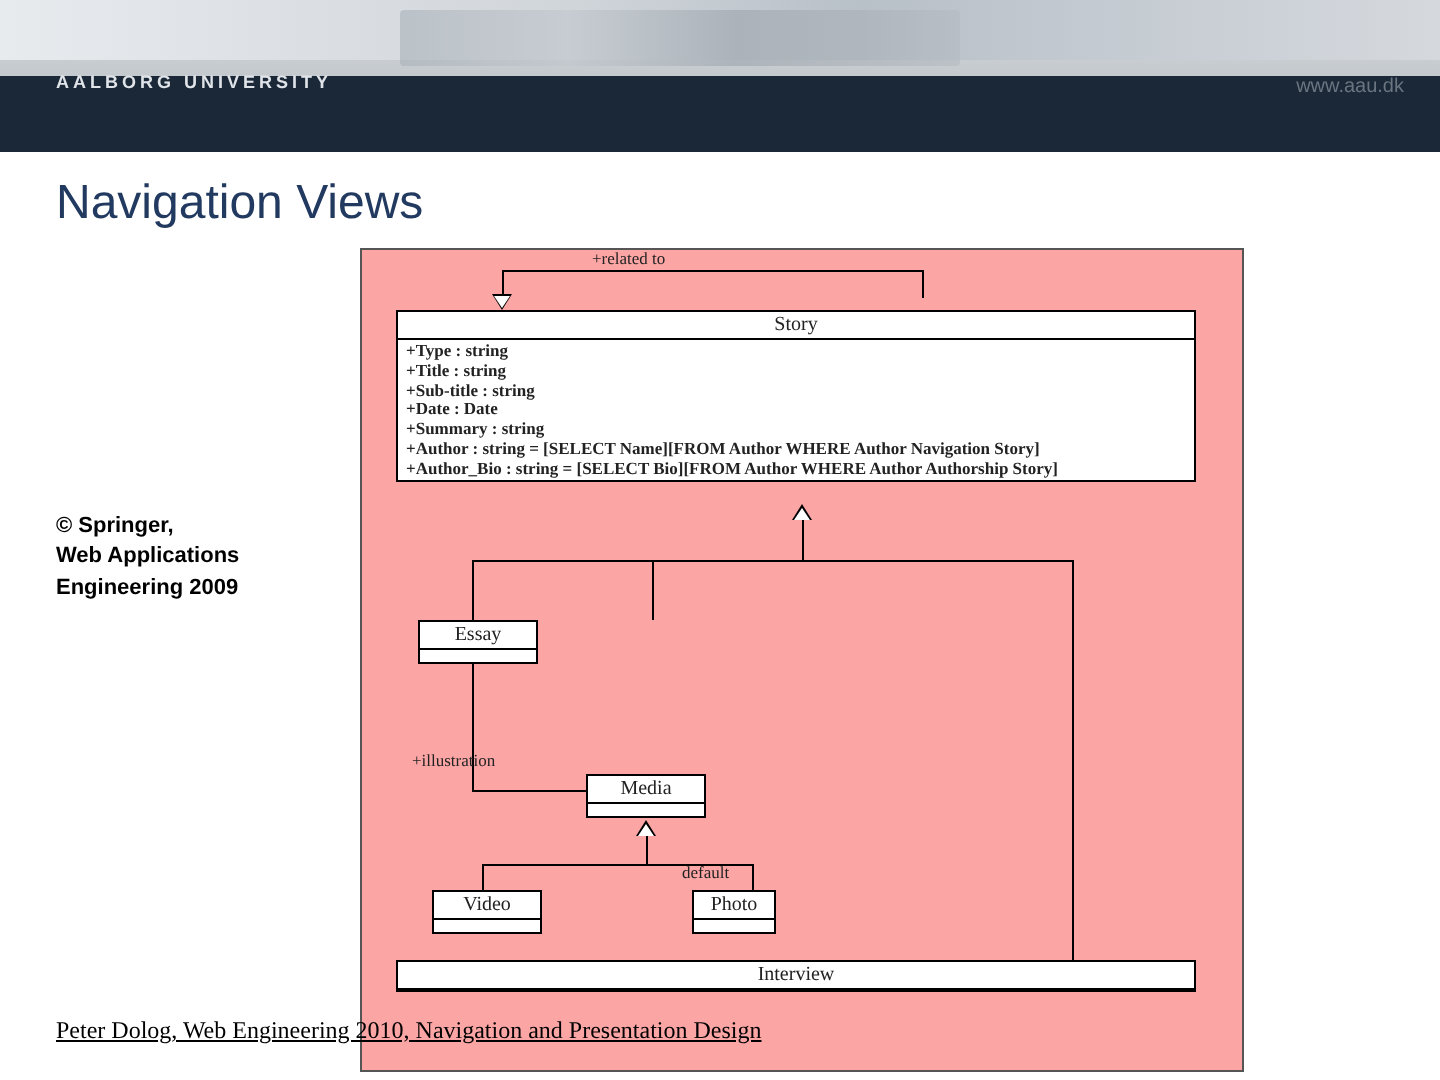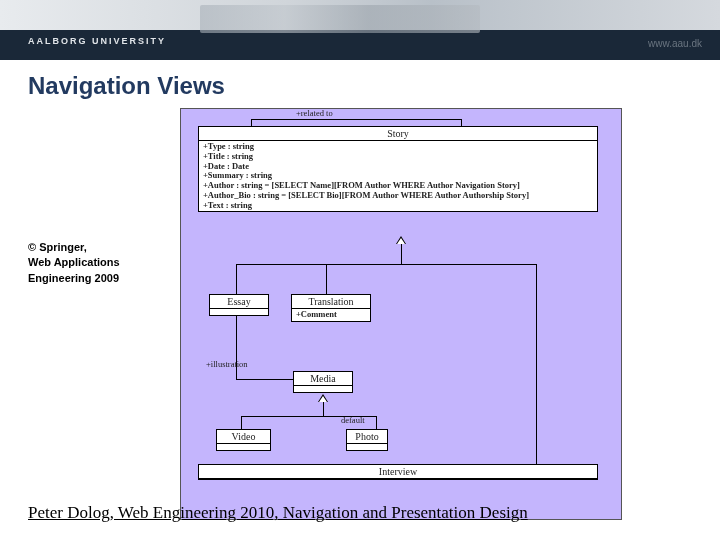--- a/index.html
+++ b/index.html
@@ -1,48 +1,48 @@
 <!DOCTYPE html>
 <html><head>
 <meta charset="utf-8">
 <style>
   * { margin: 0; padding: 0; box-sizing: border-box; }
   body { width: 720px; height: 540px; font-family: Arial, sans-serif; background: #fff; position: relative; overflow: hidden; }
   
-  .banner { height: 60px; position: relative; background: linear-gradient(to bottom, #d8dce0 0%, #c4c9ce 50%, #1a2838 50%, #1a2838 100%); }
+  .banner { height: 76px; position: relative; background: linear-gradient(to bottom, #d8dce0 0%, #c4c9ce 50%, #1a2838 50%, #1a2838 100%); }
   .banner-top { position: absolute; top: 0; left: 0; right: 0; height: 30px; background: linear-gradient(to right, #e8ebee 0%, #d0d5da 40%, #b8c0c8 60%, #d5d9de 100%); }
   .banner-bottom { position: absolute; bottom: 0; left: 0; right: 0; height: 18px; background: #1a2838; }
   .banner-logo { position: absolute; left: 28px; top: 36px; font-size: 9px; letter-spacing: 2px; color: #e0e4e8; font-weight: bold; }
   .banner-url { position: absolute; right: 18px; top: 38px; font-size: 10px; color: #6a7580; }
   .building { position: absolute; left: 200px; top: 5px; width: 280px; height: 28px; background: linear-gradient(to right, #a8b0b8 0%, #c0c6cc 30%, #9ca4ac 60%, #b4bac0 100%); opacity: 0.6; border-radius: 2px; }
   
   .content { padding: 12px 28px 6px 28px; height: 458px; position: relative; }
-  .title { font-size: 24px; font-weight: bold; color: #223a60; margin-bottom: 8px; }
+  .title { font-size: 24px; font-weight: normal; color: #223a60; margin-bottom: 8px; }
   
   .citation { position: absolute; left: 28px; top: 180px; font-size: 11px; font-weight: bold; line-height: 1.4; }
   
-  .diagram { position: absolute; left: 180px; top: 48px; width: 442px; height: 412px; border: 1px solid #555; background: #c4b5fd; font-family: 'Times New Roman', serif; font-size: 9px; color: #222; }
+  .diagram { position: absolute; left: 180px; top: 48px; width: 442px; height: 412px; border: 1px solid #555; background: #fca5a5; font-family: 'Times New Roman', serif; font-size: 9px; color: #222; }
   
   .box { position: absolute; border: 1px solid #000; background: #fff; }
   .box-header { border-bottom: 1px solid #000; text-align: center; padding: 1px 4px; font-size: 10px; }
   .box-body { padding: 1px 4px; font-weight: bold; }
   .box-body div { white-space: nowrap; overflow: hidden; line-height: 1.15; font-size: 8.5px; }
   
   .line { position: absolute; background: #000; }
   .hline { height: 1px; }
   .vline { width: 1px; }
   
   .tri-down { position: absolute; width: 0; height: 0; border-left: 5px solid transparent; border-right: 5px solid transparent; border-top: 8px solid #000; }
   .tri-down::after { content: ''; position: absolute; left: -4px; top: -7px; width: 0; height: 0; border-left: 4px solid transparent; border-right: 4px solid transparent; border-top: 6px solid #fff; }
   .tri-up { position: absolute; width: 0; height: 0; border-left: 5px solid transparent; border-right: 5px solid transparent; border-bottom: 8px solid #000; }
   .tri-up::after { content: ''; position: absolute; left: -4px; top: 2px; width: 0; height: 0; border-left: 4px solid transparent; border-right: 4px solid transparent; border-bottom: 6px solid #fff; }
   
   .label { position: absolute; font-size: 8.5px; }
   
-  .footer { position: absolute; bottom: 0; left: 0; right: 0; padding: 17px 28px; font-size: 17px; font-family: 'Times New Roman', serif; text-decoration: underline; }
+  .footer { position: absolute; bottom: 0; left: 0; right: 0; padding: 17px 28px; font-size: 12px; font-family: 'Times New Roman', serif; text-decoration: underline; }
 </style>
 </head>
 <body>
 
 <div class="banner">
   <div class="banner-top">
     <div class="building"></div>
   </div>
   <div class="banner-bottom"></div>
   <div class="banner-logo">AALBORG UNIVERSITY</div>
@@ -59,51 +59,45 @@
   </div>
 
   <div class="diagram">
 
     <div class="label" style="left:115px; top:-1px;">+related to</div>
     <div class="line hline" style="left:70px; top:10px; width:210px;"></div>
     <div class="line vline" style="left:70px; top:10px; height:14px;"></div>
     <div class="line vline" style="left:280px; top:10px; height:14px;"></div>
     <div class="tri-down" style="left:65px; top:22px;"></div>
 
-    <div class="box" style="left:17px; top:17px; width:400px;">
+    <div class="box" style="left:17px; top:30px; width:400px;">
       <div class="box-header">Story</div>
       <div class="box-body">
         <div>+Type : string</div>
         <div>+Title : string</div>
+        <div>+Sub-title : string</div>
         <div>+Date : Date</div>
         <div>+Summary : string</div>
         <div>+Author : string = [SELECT Name][FROM Author WHERE Author Navigation Story]</div>
         <div>+Author_Bio : string = [SELECT Bio][FROM Author WHERE Author Authorship Story]</div>
-        <div>+Text : string</div>
       </div>
     </div>
 
     <div class="tri-up" style="left:215px; top:127px;"></div>
     <div class="line vline" style="left:220px; top:135px; height:20px;"></div>
     <div class="line hline" style="left:55px; top:155px; width:300px;"></div>
     <div class="line vline" style="left:55px; top:155px; height:30px;"></div>
     <div class="line vline" style="left:145px; top:155px; height:30px;"></div>
     <div class="line vline" style="left:355px; top:155px; height:200px;"></div>
 
     <div class="box" style="left:28px; top:185px; width:60px;">
       <div class="box-header">Essay</div>
       <div class="box-body" style="height:6px;"></div>
     </div>
 
-    <div class="box" style="left:110px; top:185px; width:80px;">
-      <div class="box-header">Translation</div>
-      <div class="box-body">
-          <div>+Comment</div>
-        </div>
-    </div>
 
     <div class="line vline" style="left:55px; top:207px; height:63px;"></div>
     <div class="line hline" style="left:55px; top:270px; width:57px;"></div>
     <div class="label" style="left:25px; top:250px;">+illustration</div>
 
     <div class="box" style="left:112px; top:262px; width:60px;">
       <div class="box-header">Media</div>
       <div class="box-body" style="height:6px;"></div>
     </div>
 

